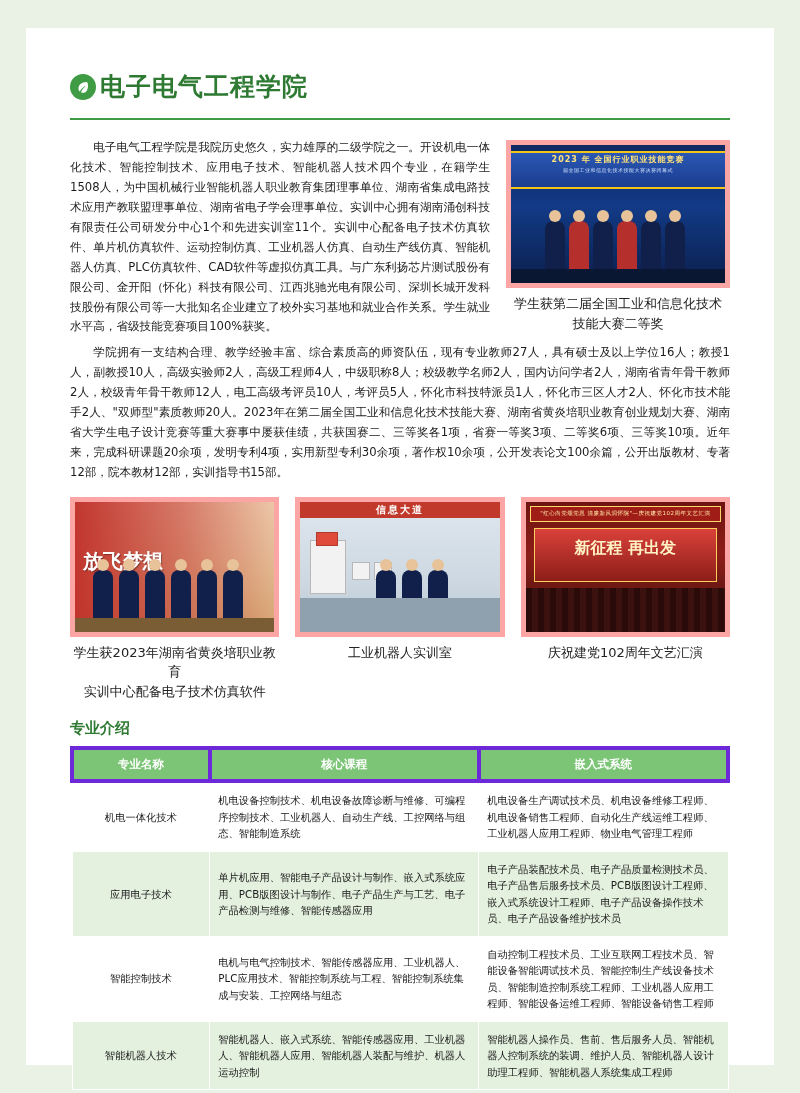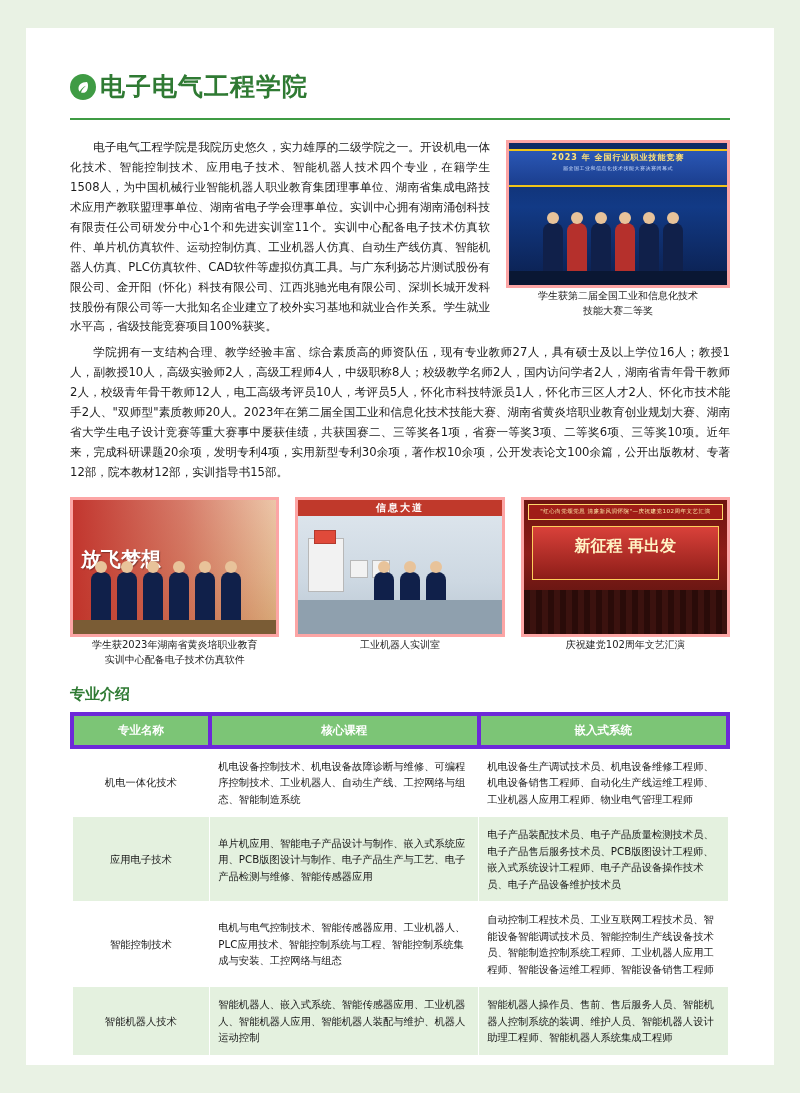--- a/index.html
+++ b/index.html
@@ -65,30 +65,31 @@
   .content-block { position: relative; }
   .figure-right {
     float: right;
     width: 224px;
     margin: 2px 0 8px 16px;
     text-align: center;
   }
   .photo {
     width: 100%;
     height: 148px;
-    border: 3px solid #fca5a5;
+    border: 5px solid #fca5a5;
     box-sizing: border-box;
     position: relative;
     overflow: hidden;
     background: #7f1d1d;
   }
   .caption {
-    font-size: 10px;
+    font-size: 13px;
     color: #222;
     line-height: 1.5;
+    margin-top: 6px;
   }
   p.body-text {
     font-size: 11.6px;
     line-height: 1.72;
     color: #1a1a1a;
     text-align: justify;
     margin: 0 0 6px 0;
     text-indent: 2em;
   }
 

